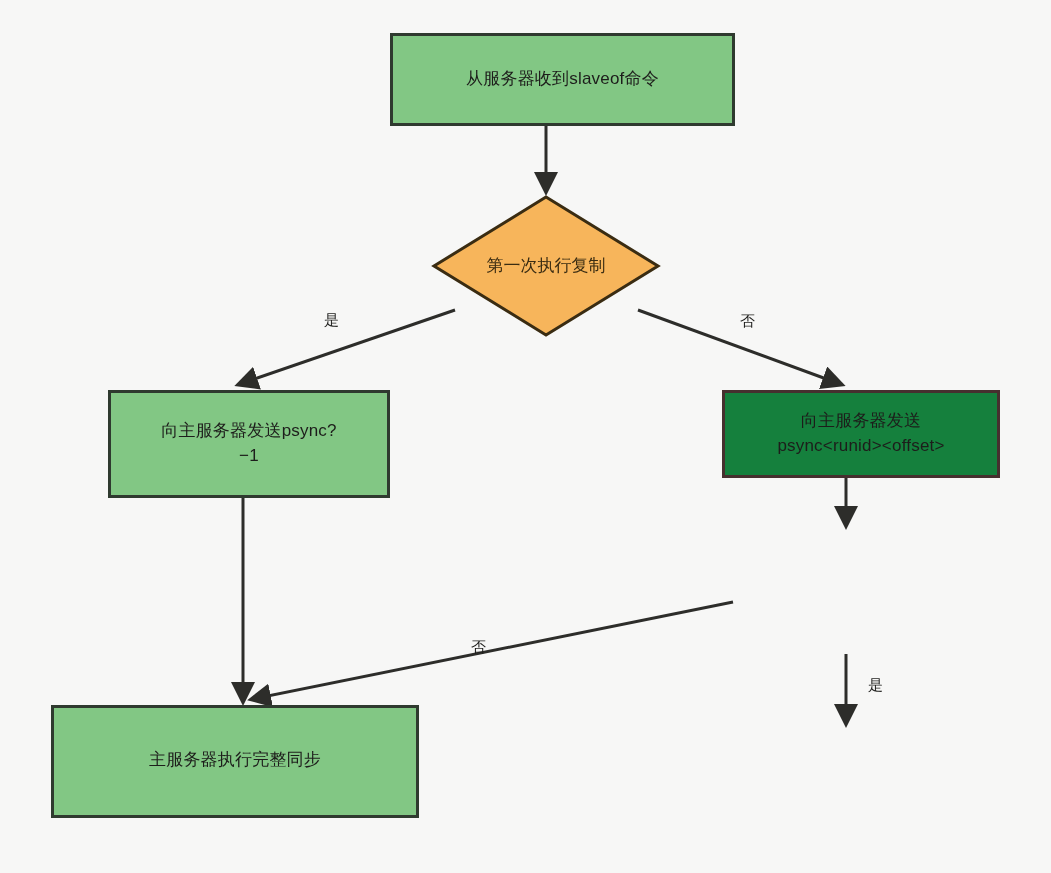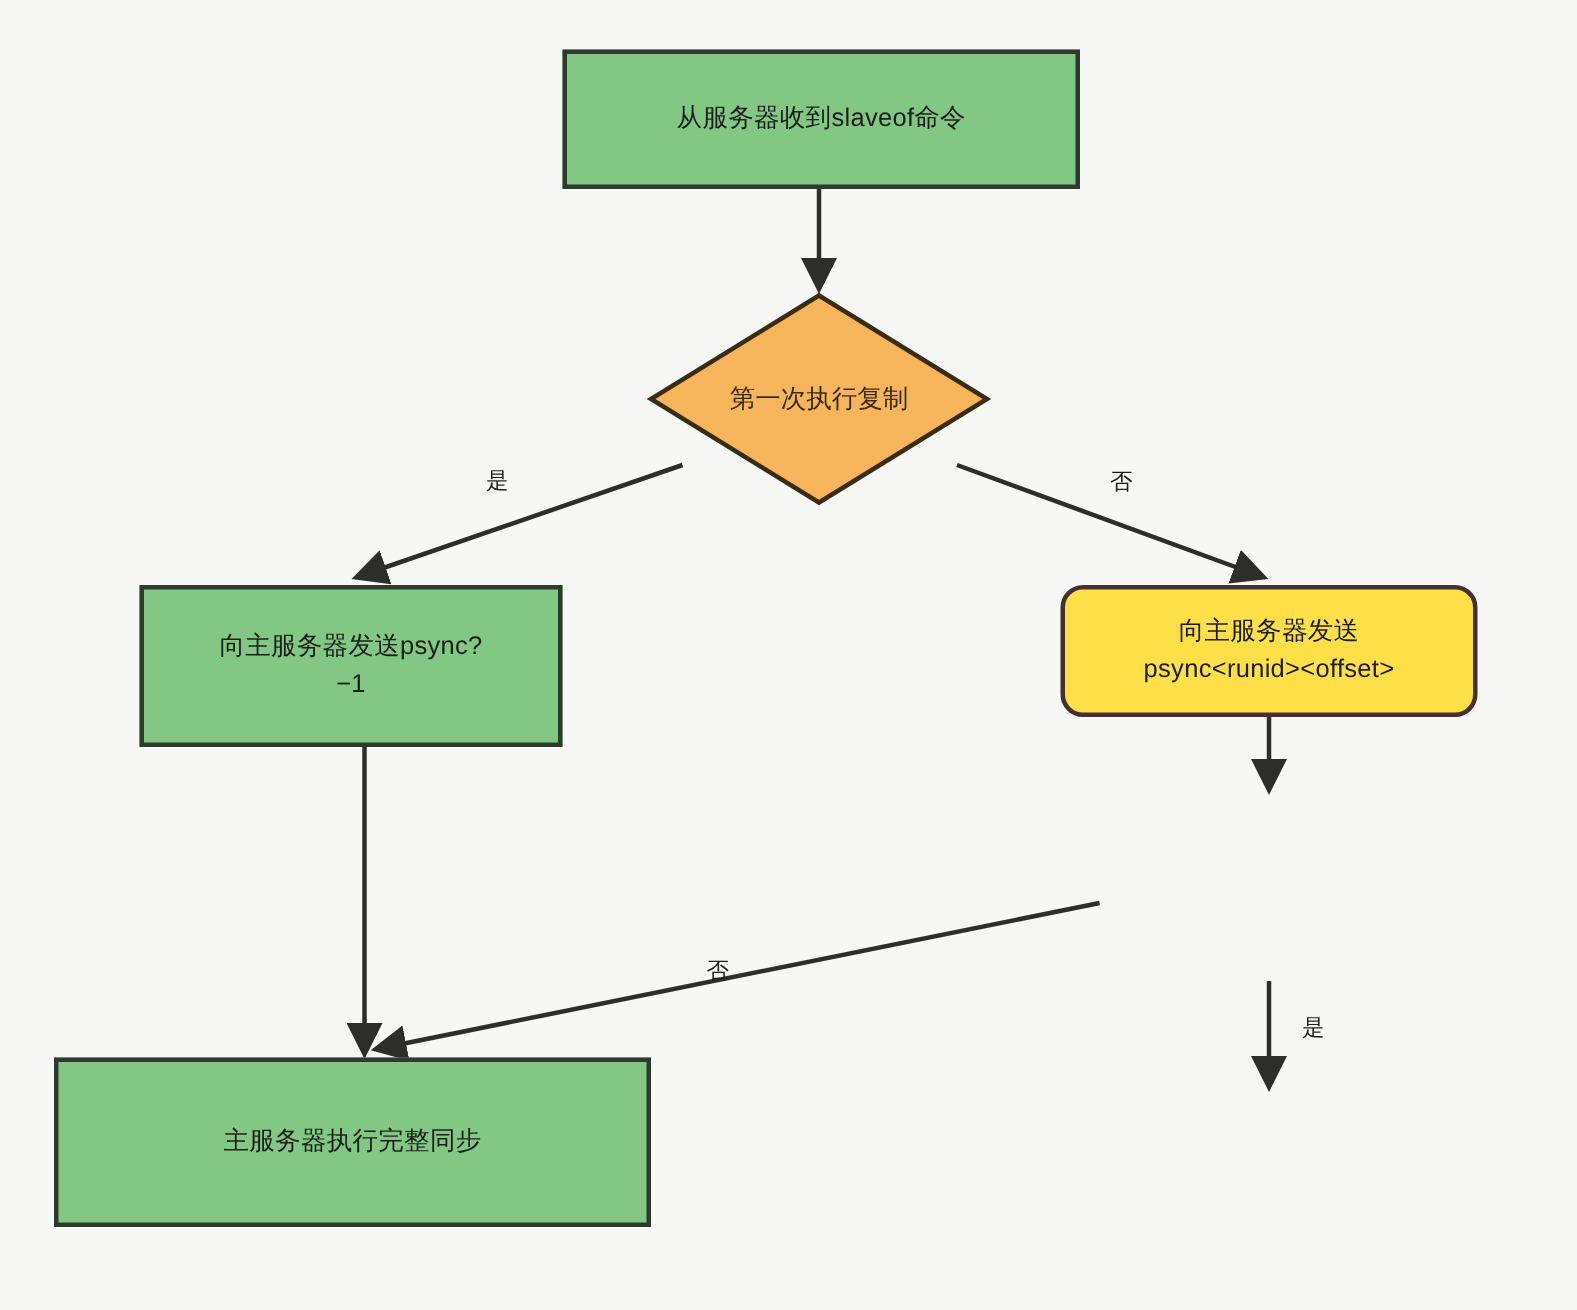--- a/index.html
+++ b/index.html
@@ -29,37 +29,37 @@
     position: absolute;
     box-sizing: border-box;
     display: flex;
     align-items: center;
     justify-content: center;
     text-align: center;
     color: #1d1d1b;
     font-size: 17px;
     line-height: 1.45;
     letter-spacing: 0.2px;
+    margin-left: 15px;
   }
   .node .label {
     display: block;
     width: 100%;
     padding: 0 8px;
   }
   .rect {
     border: 3px solid #2d2d2a;
   }
   .rect.green {
     background: #82c784;
     border-color: #2f3a2f;
   }
   .rect.red {
-    background: #fde047;
+    background: #15803d;
     border-color: #46302f;
-    border-radius: 15px;
   }
   .diamond-wrap {
     position: absolute;
   }
   .diamond-wrap svg {
     position: absolute;
     left: 0;
     top: 0;
     overflow: visible;
   }
@@ -148,21 +148,21 @@
   </div>
 
   <div class="node rect red" style="left:707px; top:390px; width:278px; height:88px;">
     <span class="label">
       <span>向主服务器发送</span><br>
       <span>psync&lt;runid&gt;&lt;offset&gt;</span>
     </span>
   </div>
 
 
-  <div class="node rect green" style="left:36px; top:705px; width:398px; height:113px;">
+  <div class="node rect green" style="left:36px; top:705px; width:368px; height:113px;font-family:Liberation Mono, monospace;">
     <span class="label">主服务器执行完整同步</span>
   </div>
 
 
   <div class="edge-label" style="left:324px; top:311px;">是</div>
 
   <div class="edge-label" style="left:740px; top:312px;">否</div>
 
   <div class="edge-label" style="left:471px; top:638px;">否</div>
 

